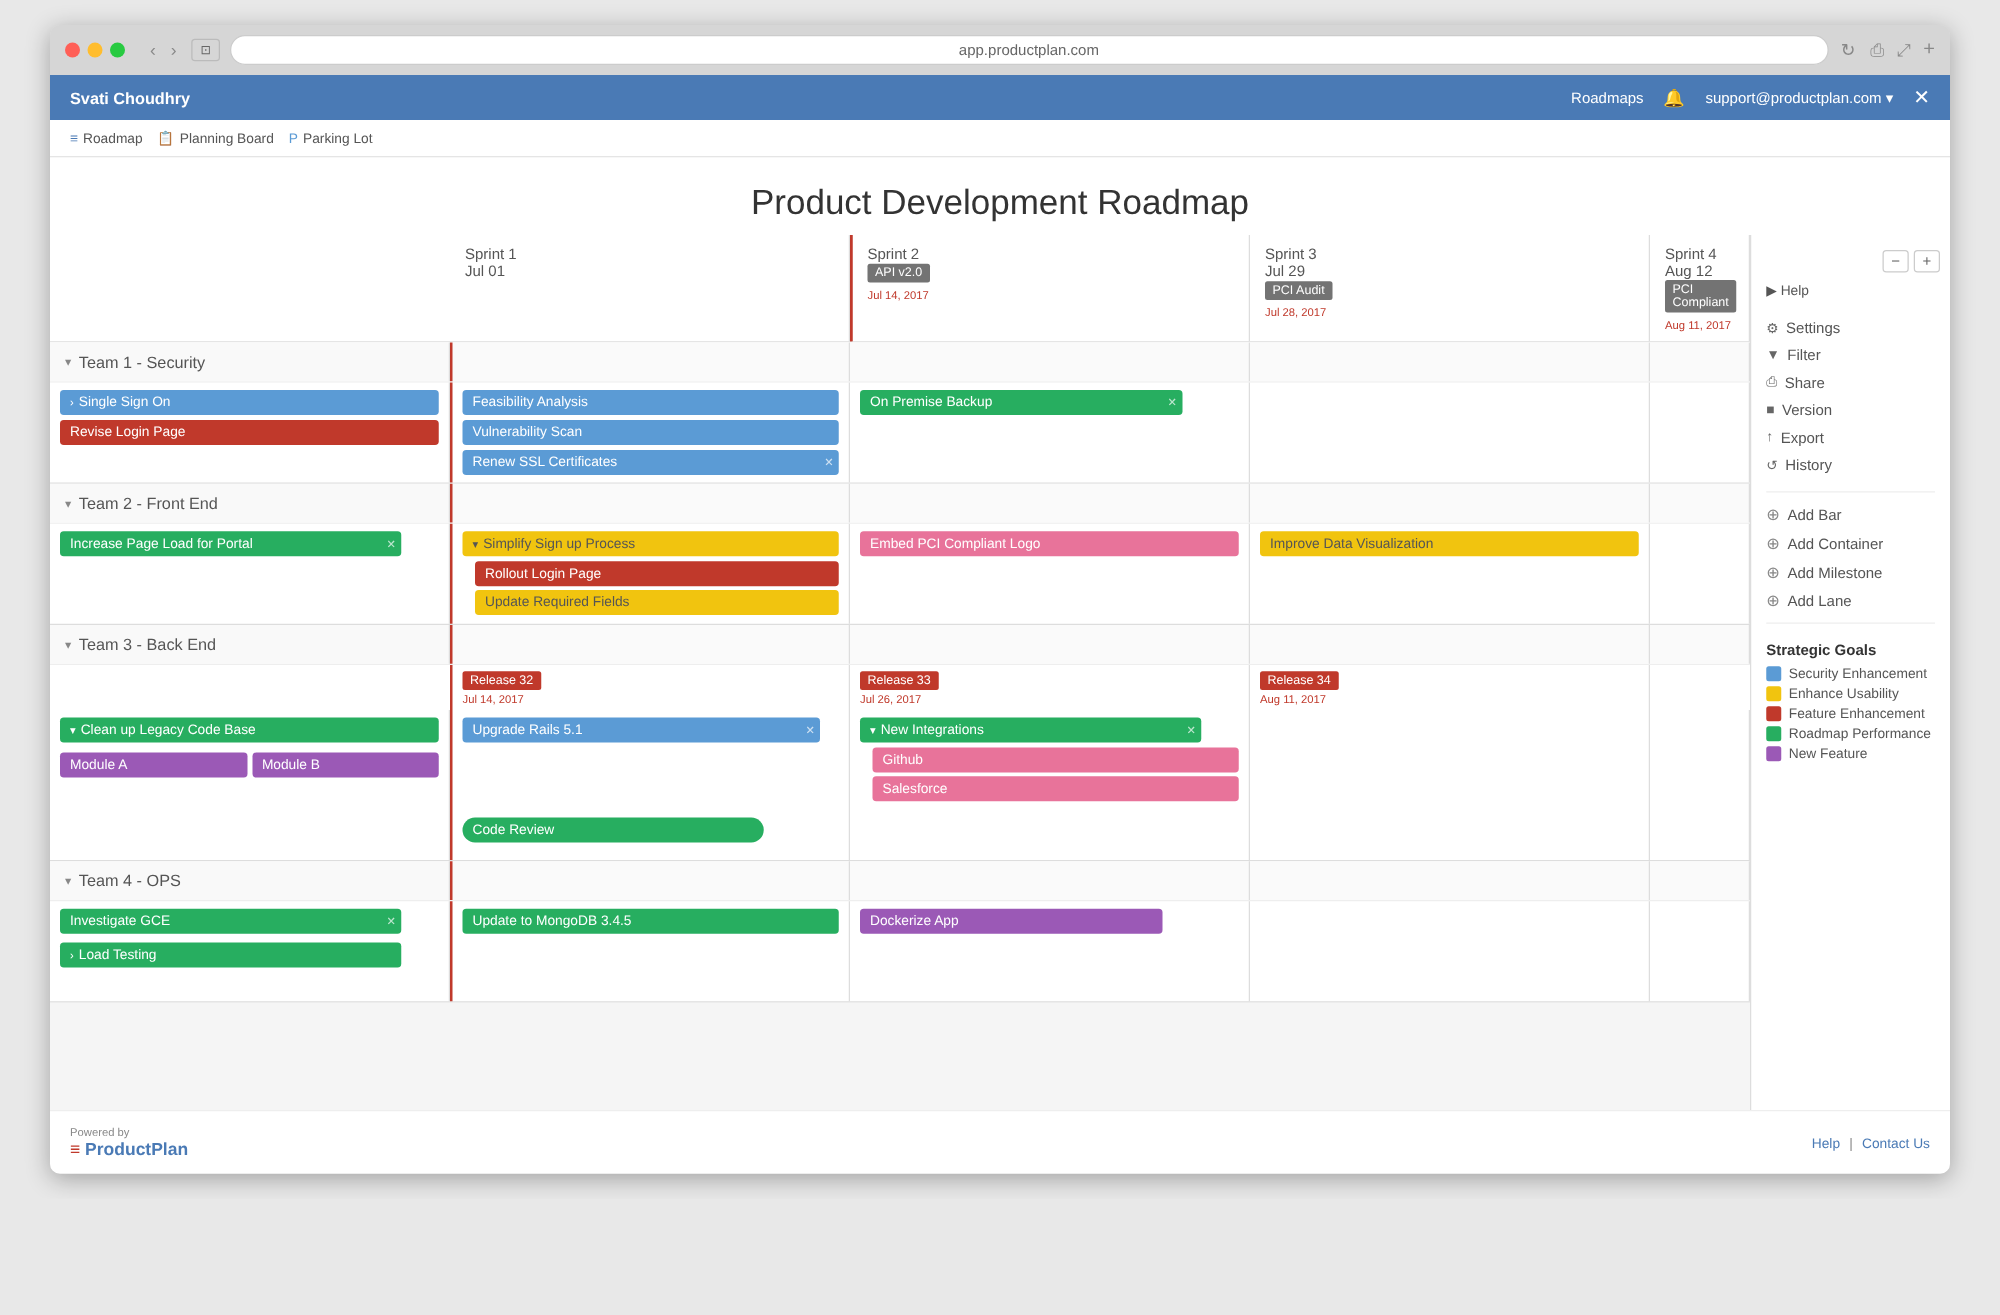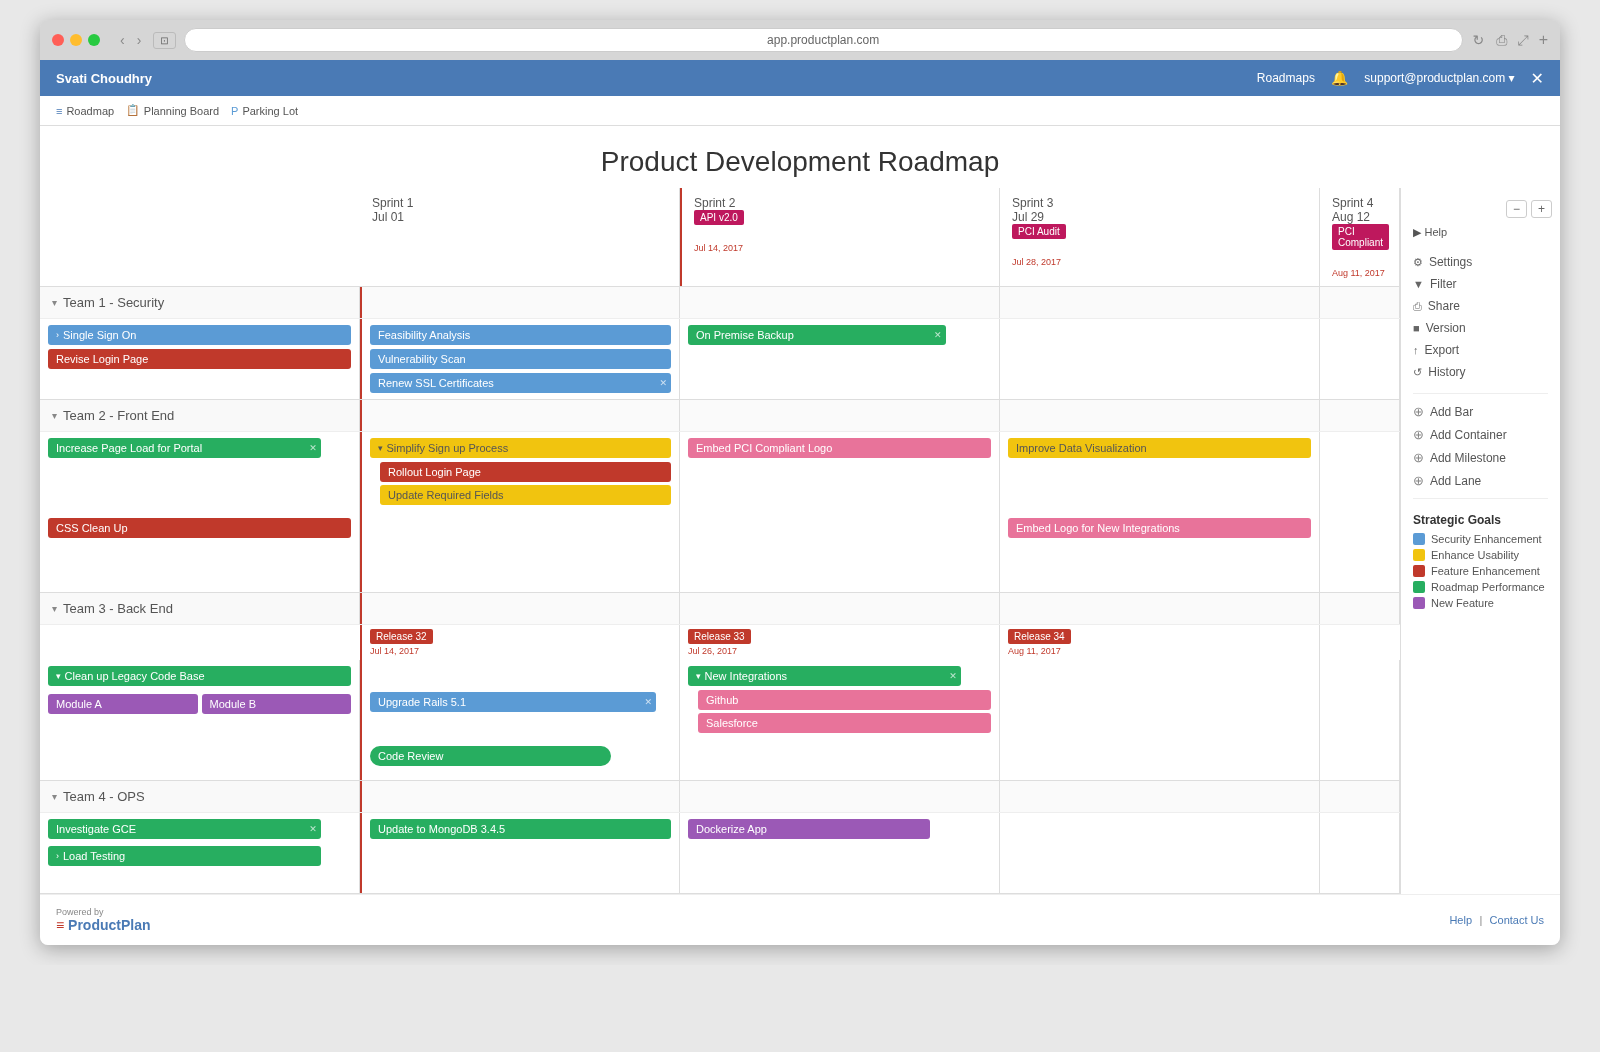--- a/index.html
+++ b/index.html
@@ -84,21 +84,21 @@
     .sidebar-item { display: flex; align-items: center; gap: 6px; padding: 4px 0; cursor: pointer; font-size: 12px; color: #555; }
     .sidebar-item .s-icon { font-size: 11px; color: #666; }
     .sidebar-divider { border: none; border-top: 1px solid #eee; margin: 6px 12px; }
     .sidebar-add-item { display: flex; align-items: center; gap: 6px; padding: 4px 12px; cursor: pointer; font-size: 12px; color: #555; }
     .sidebar-add-item .add-icon { color: #888; font-size: 13px; }
     .sidebar-legend-title { padding: 8px 12px 4px; font-size: 12px; font-weight: 600; color: #333; }
     .legend-item { display: flex; align-items: flex-start; gap: 6px; padding: 2px 12px; font-size: 11px; color: #555; }
     .legend-color { width: 12px; height: 12px; border-radius: 2px; }
 
     
-    .sprint-milestone { background: #be185d; color: white; font-size: 10px; padding: 2px 6px; border-radius: 2px; display: inline-block; margin-bottom: 18px; }
+    .sprint-milestone { background: #737373; color: white; font-size: 10px; padding: 2px 6px; border-radius: 2px; display: inline-block; margin-bottom: 5px; }
 
     
     .bars-row-flex { display: flex; gap: 4px; }
   </style>
 </head>
 <body>
 
 <div class="browser-chrome">
 
   <div class="browser-titlebar">
@@ -252,31 +252,20 @@
               </div>
               <div class="team-bars-cell">
                 <div class="bar pink-light">Embed PCI Compliant Logo</div>
               </div>
               <div class="team-bars-cell">
                 <div class="bar yellow">Improve Data Visualization</div>
               </div>
               <div class="team-bars-cell"></div>
             </div>
 
-            <div class="team-bars-row">
-              <div class="team-bars-cell">
-                <div class="bar red">CSS Clean Up</div>
-              </div>
-              <div class="team-bars-cell" style="border-left:2px solid #c0392b;"></div>
-              <div class="team-bars-cell"></div>
-              <div class="team-bars-cell">
-                <div class="bar pink-light">Embed Logo for New Integrations</div>
-              </div>
-              <div class="team-bars-cell"></div>
-            </div>
           </div>
 
           <div class="team-section" style="border-bottom:1px solid #ddd;">
             <div class="team-header">
               <div class="team-title-cell">
                 <span class="chevron">▾</span>
                 <span class="team-title">Team 3 - Back End</span>
               </div>
               <div class="team-col" style="border-left:2px solid #c0392b;"></div>
               <div class="team-col"></div>
@@ -306,21 +295,21 @@
                 <div class="bar green">
                   <span class="expand-icon">▾</span>
                   Clean up Legacy Code Base
                 </div>
                 <div class="bars-row-flex" style="margin-top:4px;">
                   <div class="bar purple" style="flex:1;">Module A</div>
                   <div class="bar purple" style="flex:1;">Module B</div>
                 </div>
               </div>
               <div class="team-bars-cell" style="border-left:2px solid #c0392b;">
-                <div class="bar blue" style="width:95%;margin-top:26px;">Upgrade Rails 5.1 <span class="close-icon">✕</span></div>
+                <div class="bar blue" style="width:95%;">Upgrade Rails 5.1 <span class="close-icon">✕</span></div>
               </div>
               <div class="team-bars-cell">
                 <div class="bar green" style="width:90%;">
                   <span class="expand-icon">▾</span>
                   New Integrations <span class="close-icon">✕</span>
                 </div>
                 <div style="padding-left:10px;">
                   <div class="bar pink-light" style="margin-bottom:3px;">Github</div>
                   <div class="bar pink-light">Salesforce</div>
                 </div>

